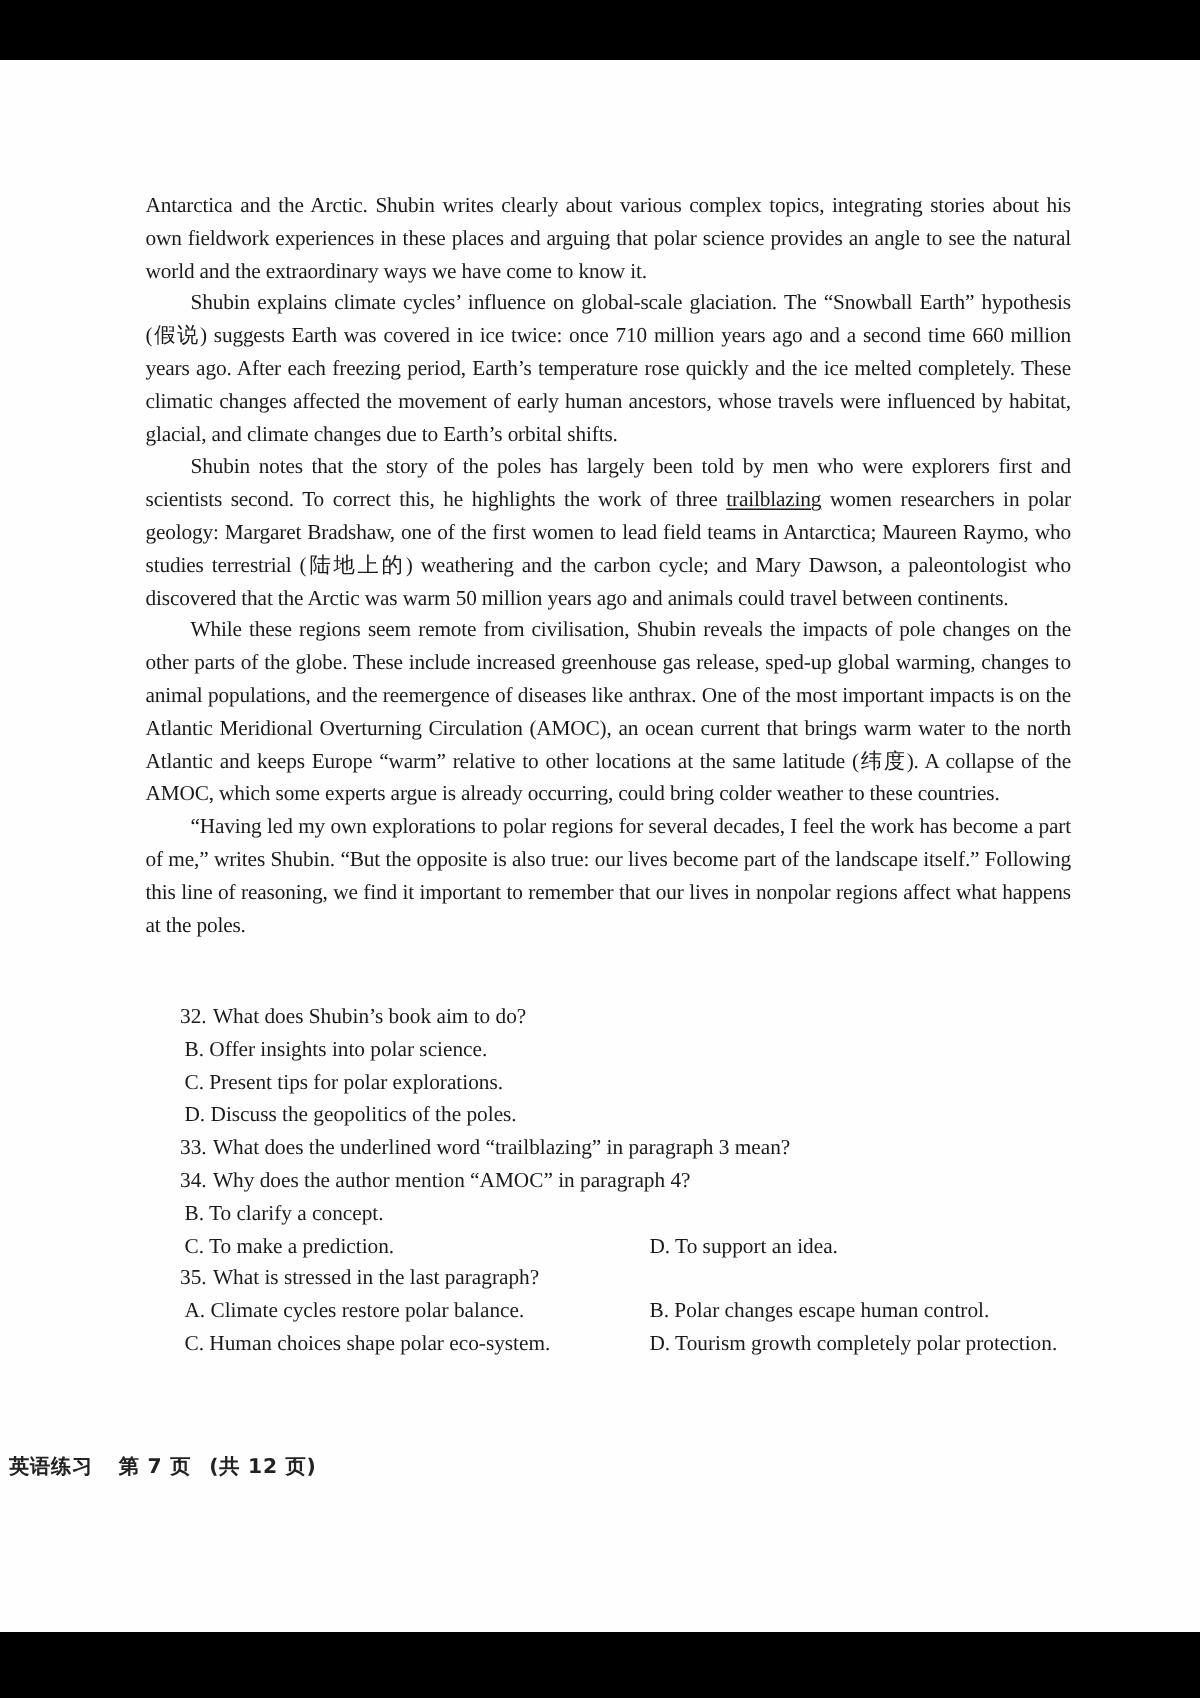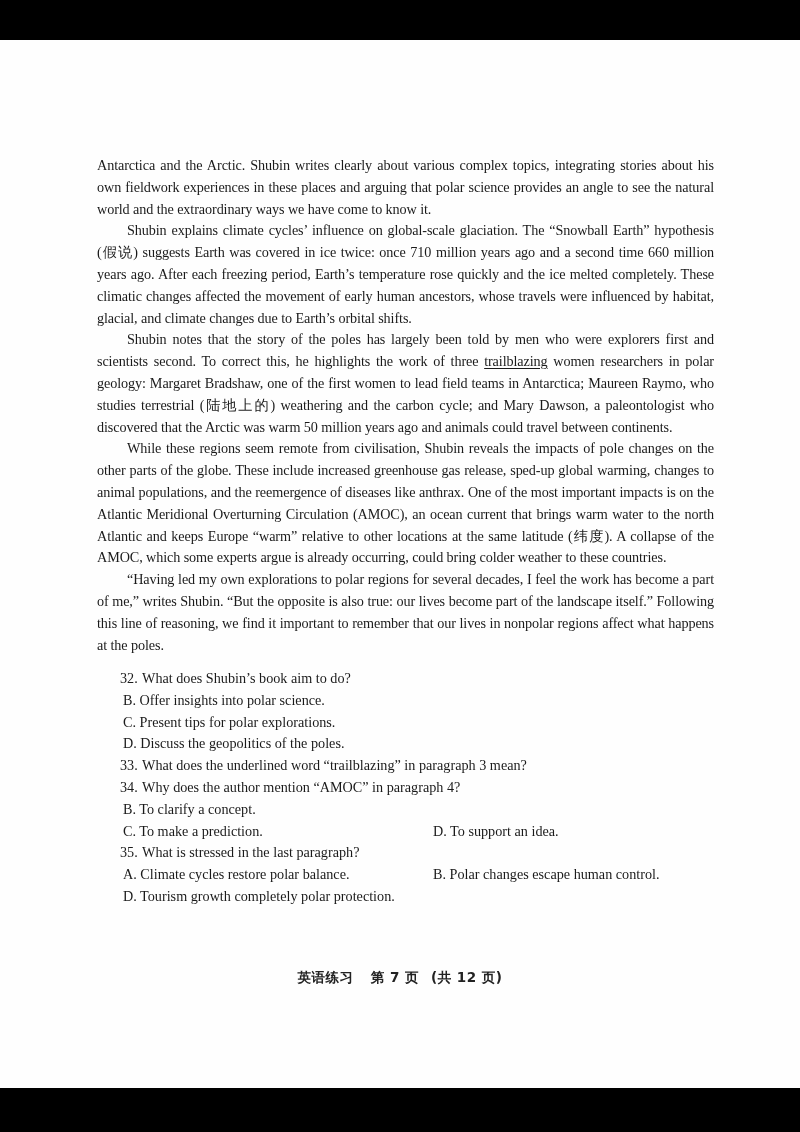--- a/index.html
+++ b/index.html
@@ -9,21 +9,20 @@
       font-family: "Liberation Serif", "DejaVu Serif", serif;
       color: #1a1a1a;
     }
     .bar-top { position: absolute; left: 0; top: 0; width: 800px; height: 40px; background: #000; }
     .bar-bottom { position: absolute; left: 0; top: 1088px; width: 800px; height: 44px; background: #000; }
 
     .passage {
       position: absolute; left: 97px; top: 127px; width: 617px;
       font-size: 14.2px; line-height: 21.8px; text-align: justify;
       letter-spacing: -0.1px;
-      margin-top: 28px;
     }
     .passage p { margin: 0; text-indent: 0; }
     .passage p.indent { text-indent: 30px; }
     .passage u { text-underline-offset: 2px; }
 
     .questions {
       position: absolute; left: 96px; top: 668px; width: 620px;
       font-size: 14.2px; line-height: 21.8px;
     }
     .q { position: relative; }
@@ -32,21 +31,21 @@
     .opts { padding-left: 27px; }
     .opt-row { display: flex; }
     .opt { white-space: nowrap; }
     .opts-1col .opt { display: block; }
     .opts-4col .opt:nth-child(1) { width: 165px; }
     .opts-4col .opt:nth-child(2) { width: 145px; }
     .opts-4col .opt:nth-child(3) { width: 132px; }
     .opts-2col .opt:nth-child(1) { width: 310px; }
 
     .footer {
-      position: absolute; left: 0; top: 969px; width: 800px; text-align: center;
+      position: absolute; left: 0; top: 969px; width: 800px; 
       font-family: "DejaVu Sans", sans-serif; font-weight: bold; font-size: 13.5px;
       color: #222; letter-spacing: 0.5px;
     }
     .footer span { margin: 0 6px; }
   </style>
 </head>
 <body>
 
 <div class="bar-top"></div>
 
@@ -99,20 +98,21 @@
     <div class="q-stem">
       <span class="q-num">35.</span>
       <span>What is stressed in the last paragraph?</span>
     </div>
     <div class="opts opts-2col">
       <div class="opt-row">
         <span class="opt">A. Climate cycles restore polar balance.</span>
         <span class="opt">B. Polar changes escape human control.</span>
       </div>
       <div class="opt-row">
+        <span class="opt">C. Human choices shape polar eco-system.</span>
         <span class="opt">D. Tourism growth completely polar protection.</span>
       </div>
     </div>
   </div>
 </div>
 
 <div class="footer">
   <span>英语练习</span>
   <span>第 7 页</span><span>(共 12 页)</span>
 </div>

